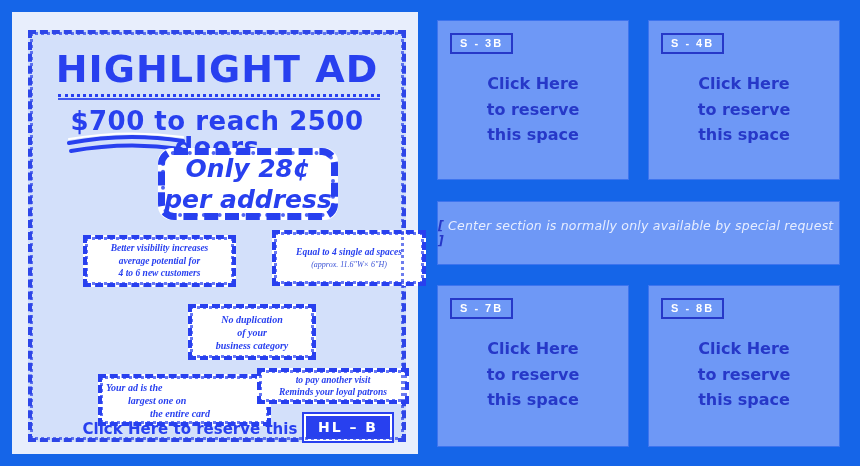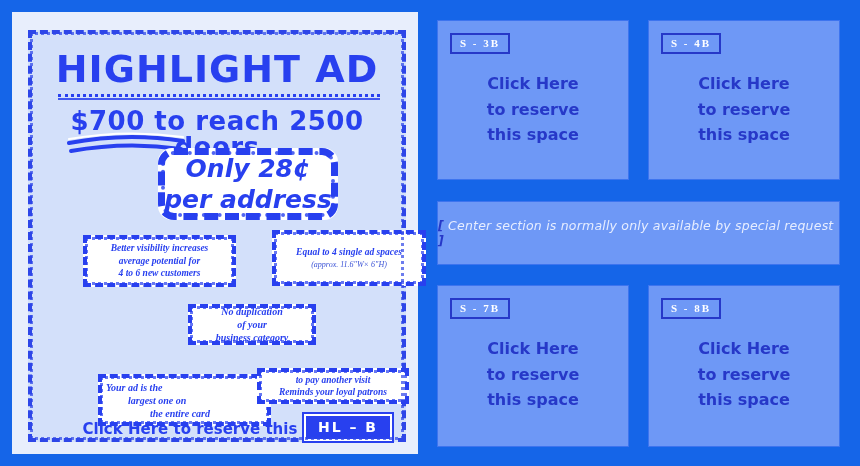--- a/index.html
+++ b/index.html
@@ -102,21 +102,21 @@
   }
   .fbox::after{
     content:"";position:absolute;inset:2px;
     border:3px dotted #2840ef;opacity:.7;pointer-events:none;
   }
   .fbox .ln{display:block;font-family:Liberation Serif, serif;}
 
   #fbox-visibility{left:55px;top:205px;width:153px;height:52px;font-size:9.5px;text-align:center;}
   #fbox-equal{left:244px;top:200px;width:154px;height:56px;font-size:9.5px;text-align:center;}
   #fbox-equal .small{font-size:8px;font-weight:400;font-style:italic;color:#3a52d6;margin-top:2px;}
-  #fbox-dup{left:160px;top:274px;width:128px;height:41px;font-size:10px;text-align:center;}
+  #fbox-dup{left:160px;top:274px;width:128px;height:56px;font-size:10px;text-align:center;}
   #fbox-largest{left:70px;top:344px;width:173px;height:52px;font-size:10px;text-align:left;padding-left:8px;}
   #fbox-largest .ln:nth-child(2){padding-left:22px;}
   #fbox-largest .ln:nth-child(3){padding-left:44px;}
   #fbox-reminds{left:229px;top:338px;width:152px;height:36px;font-size:9.5px;text-align:center;}
 
   
   #hl-cta{
     position:absolute;left:0;right:0;top:390px;
     text-align:center;
     font-family:"DejaVu Sans",sans-serif;
@@ -137,21 +137,21 @@
   .slot{
     position:absolute;
     background:#6e98f6;
     box-sizing:border-box;
     border:1px solid #3d74ef;
   }
   .slot-badge{
     position:absolute;left:12px;top:12px;
     color:#ffffff;
     border:2px solid #2638c8;
-    font-family:Liberation Serif, serif;
+    font-family:Liberation Sans, sans-serif;
     font-size:11px;font-weight:700;letter-spacing:2px;
     padding:2px 8px 3px 8px;
     line-height:1.1;
   }
   .slot-cta{
     position:absolute;left:0;right:0;top:50px;
     text-align:center;
     font-family:"DejaVu Sans",sans-serif;
     font-size:16px;font-weight:700;color:#2638c8;
     line-height:1.6;

